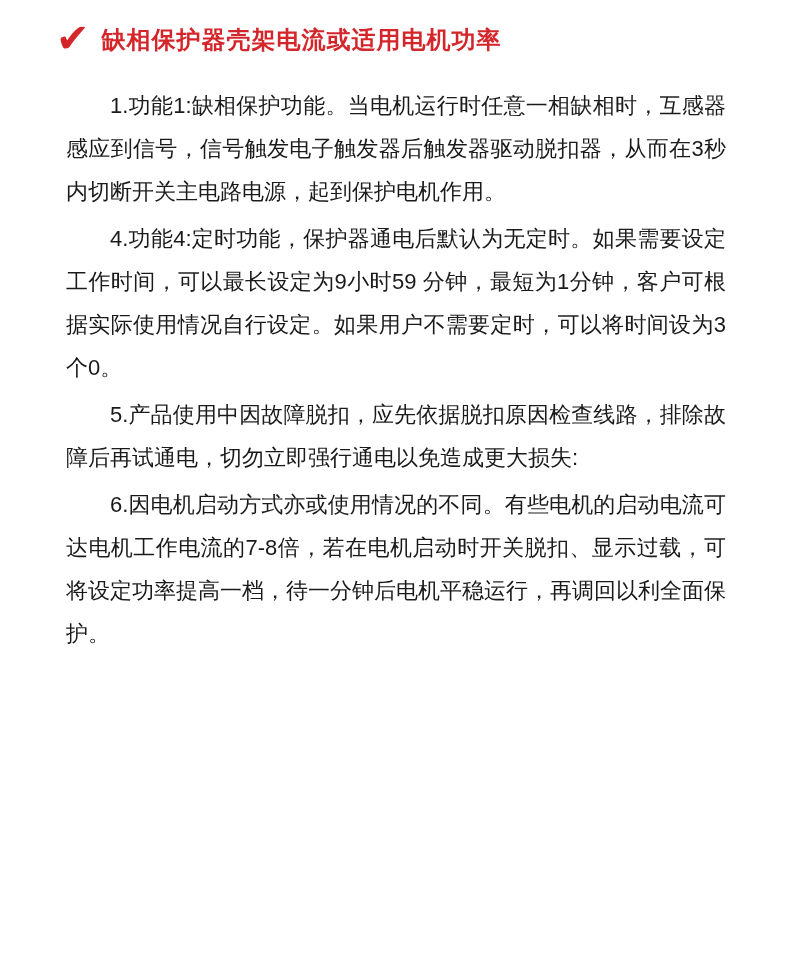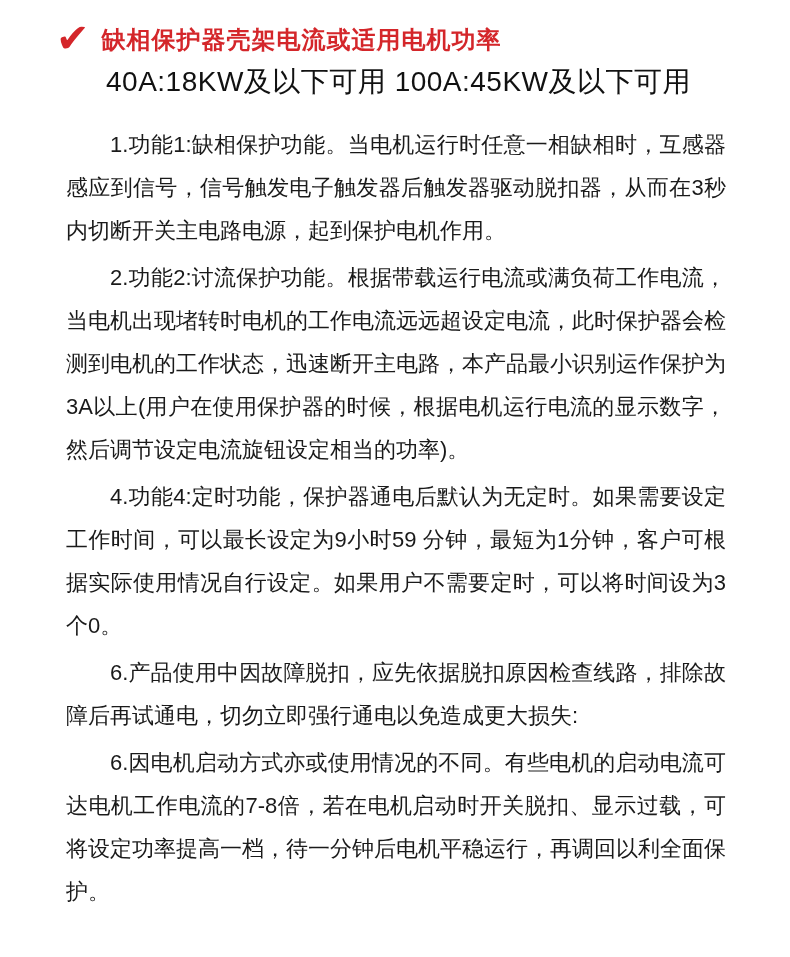--- a/index.html
+++ b/index.html
@@ -61,22 +61,20 @@
   }
 </style>
 </head>
 <body>
 
 <div class="page">
   <div class="header">
     <span class="check-icon">✔</span>
     <h1 class="title">缺相保护器壳架电流或适用电机功率</h1>
   </div>
-  <div class="subtitle">40A:18KW及以下可用 100A:45KW及以下可用</div>
 
   <div class="content">
     <p>1.功能1:缺相保护功能。当电机运行时任意一相缺相时，互感器感应到信号，信号触发电子触发器后触发器驱动脱扣器，从而在3秒内切断开关主电路电源，起到保护电机作用。</p>
-    <p>2.功能2:讨流保护功能。根据带载运行电流或满负荷工作电流，当电机出现堵转时电机的工作电流远远超设定电流，此时保护器会检测到电机的工作状态，迅速断开主电路，本产品最小识别运作保护为 3A以上(用户在使用保护器的时候，根据电机运行电流的显示数字，然后调节设定电流旋钮设定相当的功率)。</p>
     <p>4.功能4:定时功能，保护器通电后默认为无定时。如果需要设定工作时间，可以最长设定为9小时59 分钟，最短为1分钟，客户可根据实际使用情况自行设定。如果用户不需要定时，可以将时间设为3个0。</p>
-    <p>6.产品使用中因故障脱扣，应先依据脱扣原因检查线路，排除故障后再试通电，切勿立即强行通电以免造成更大损失:</p>
+    <p>5.产品使用中因故障脱扣，应先依据脱扣原因检查线路，排除故障后再试通电，切勿立即强行通电以免造成更大损失:</p>
     <p>6.因电机启动方式亦或使用情况的不同。有些电机的启动电流可达电机工作电流的7-8倍，若在电机启动时开关脱扣、显示过载，可将设定功率提高一档，待一分钟后电机平稳运行，再调回以利全面保护。</p>
   </div>
 </div>
 
 </body></html>

